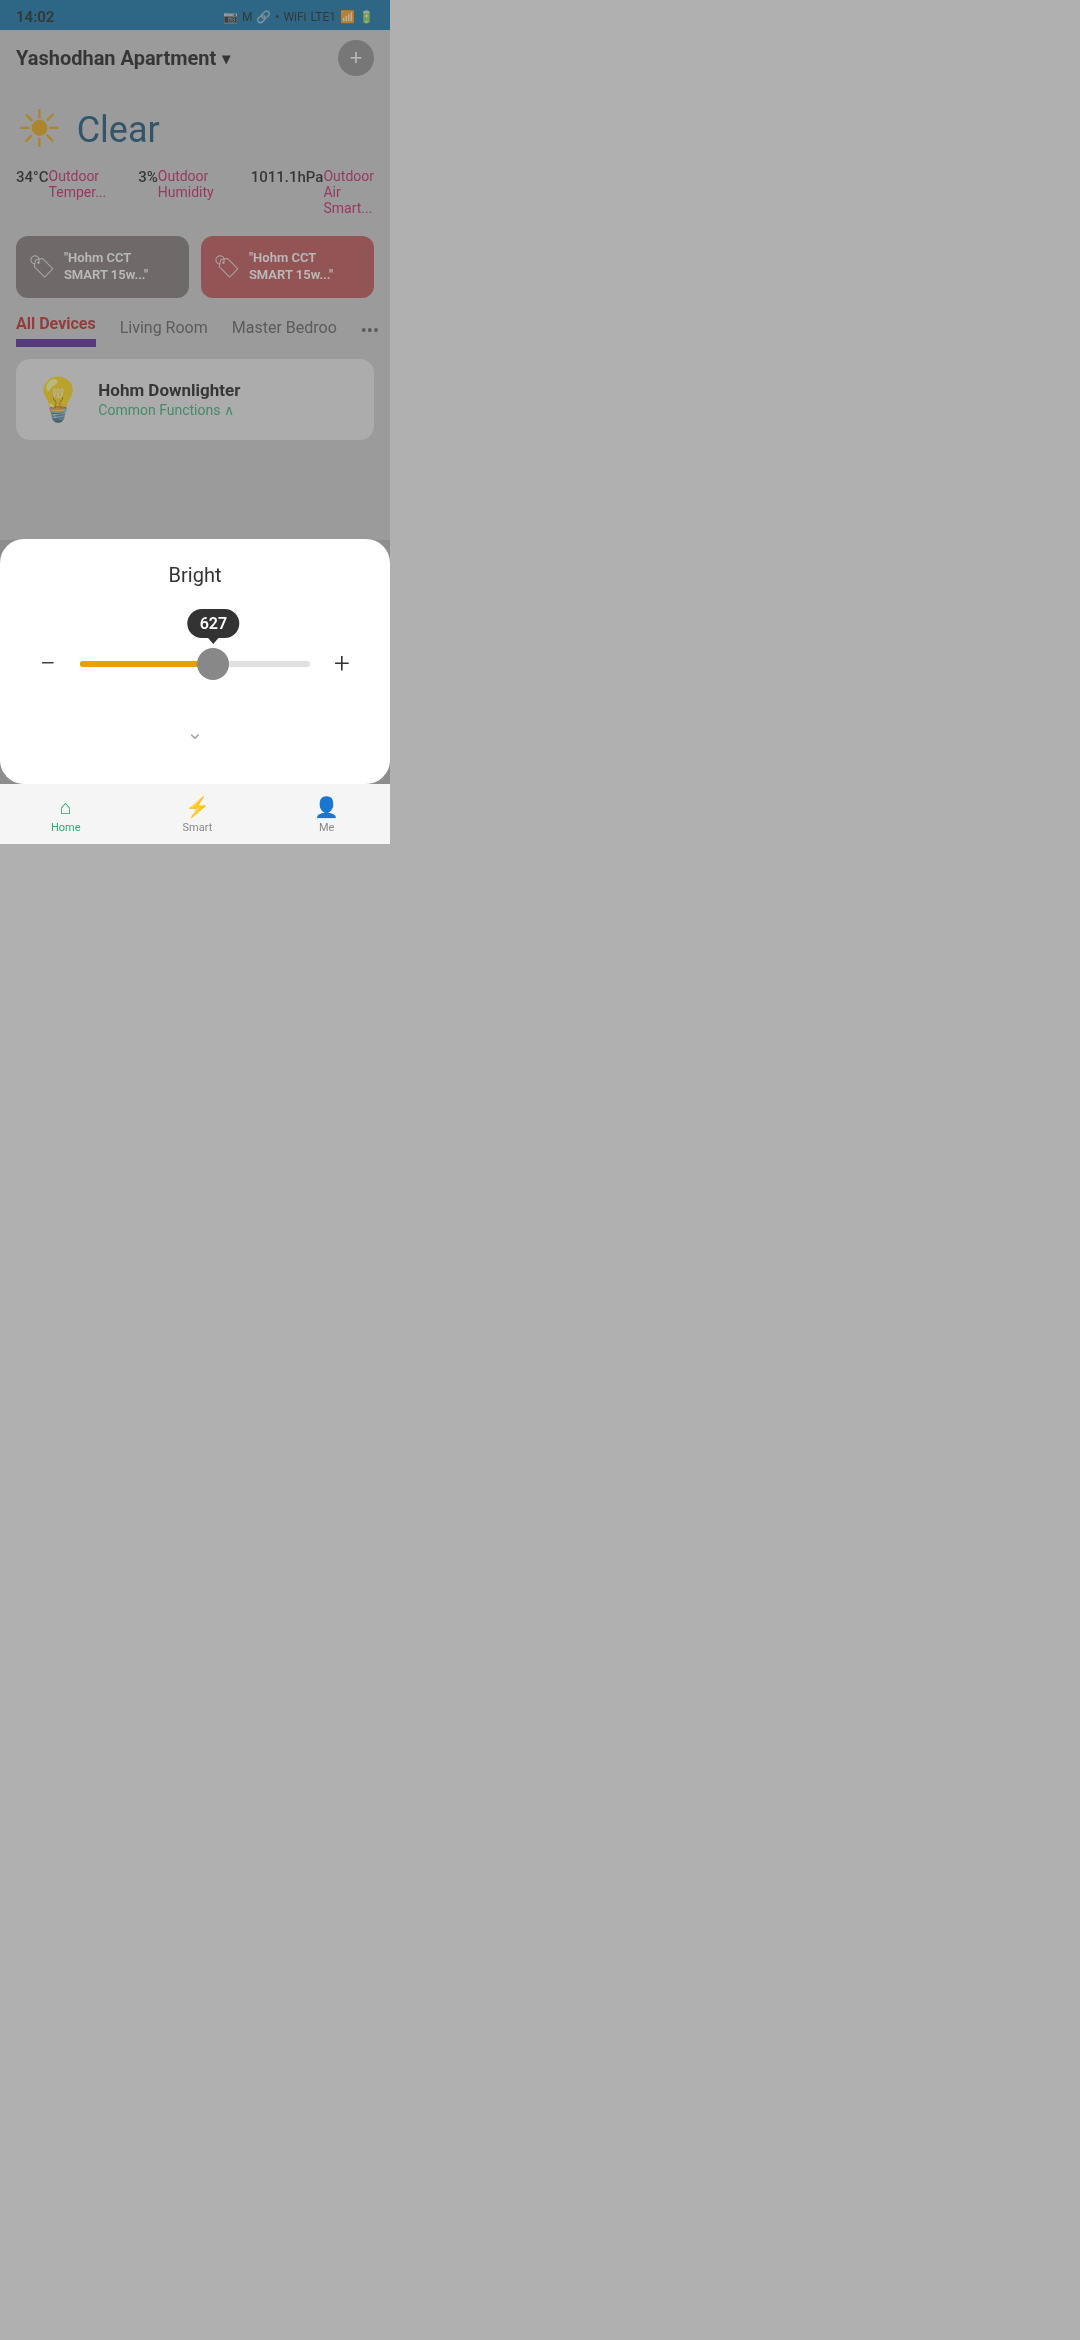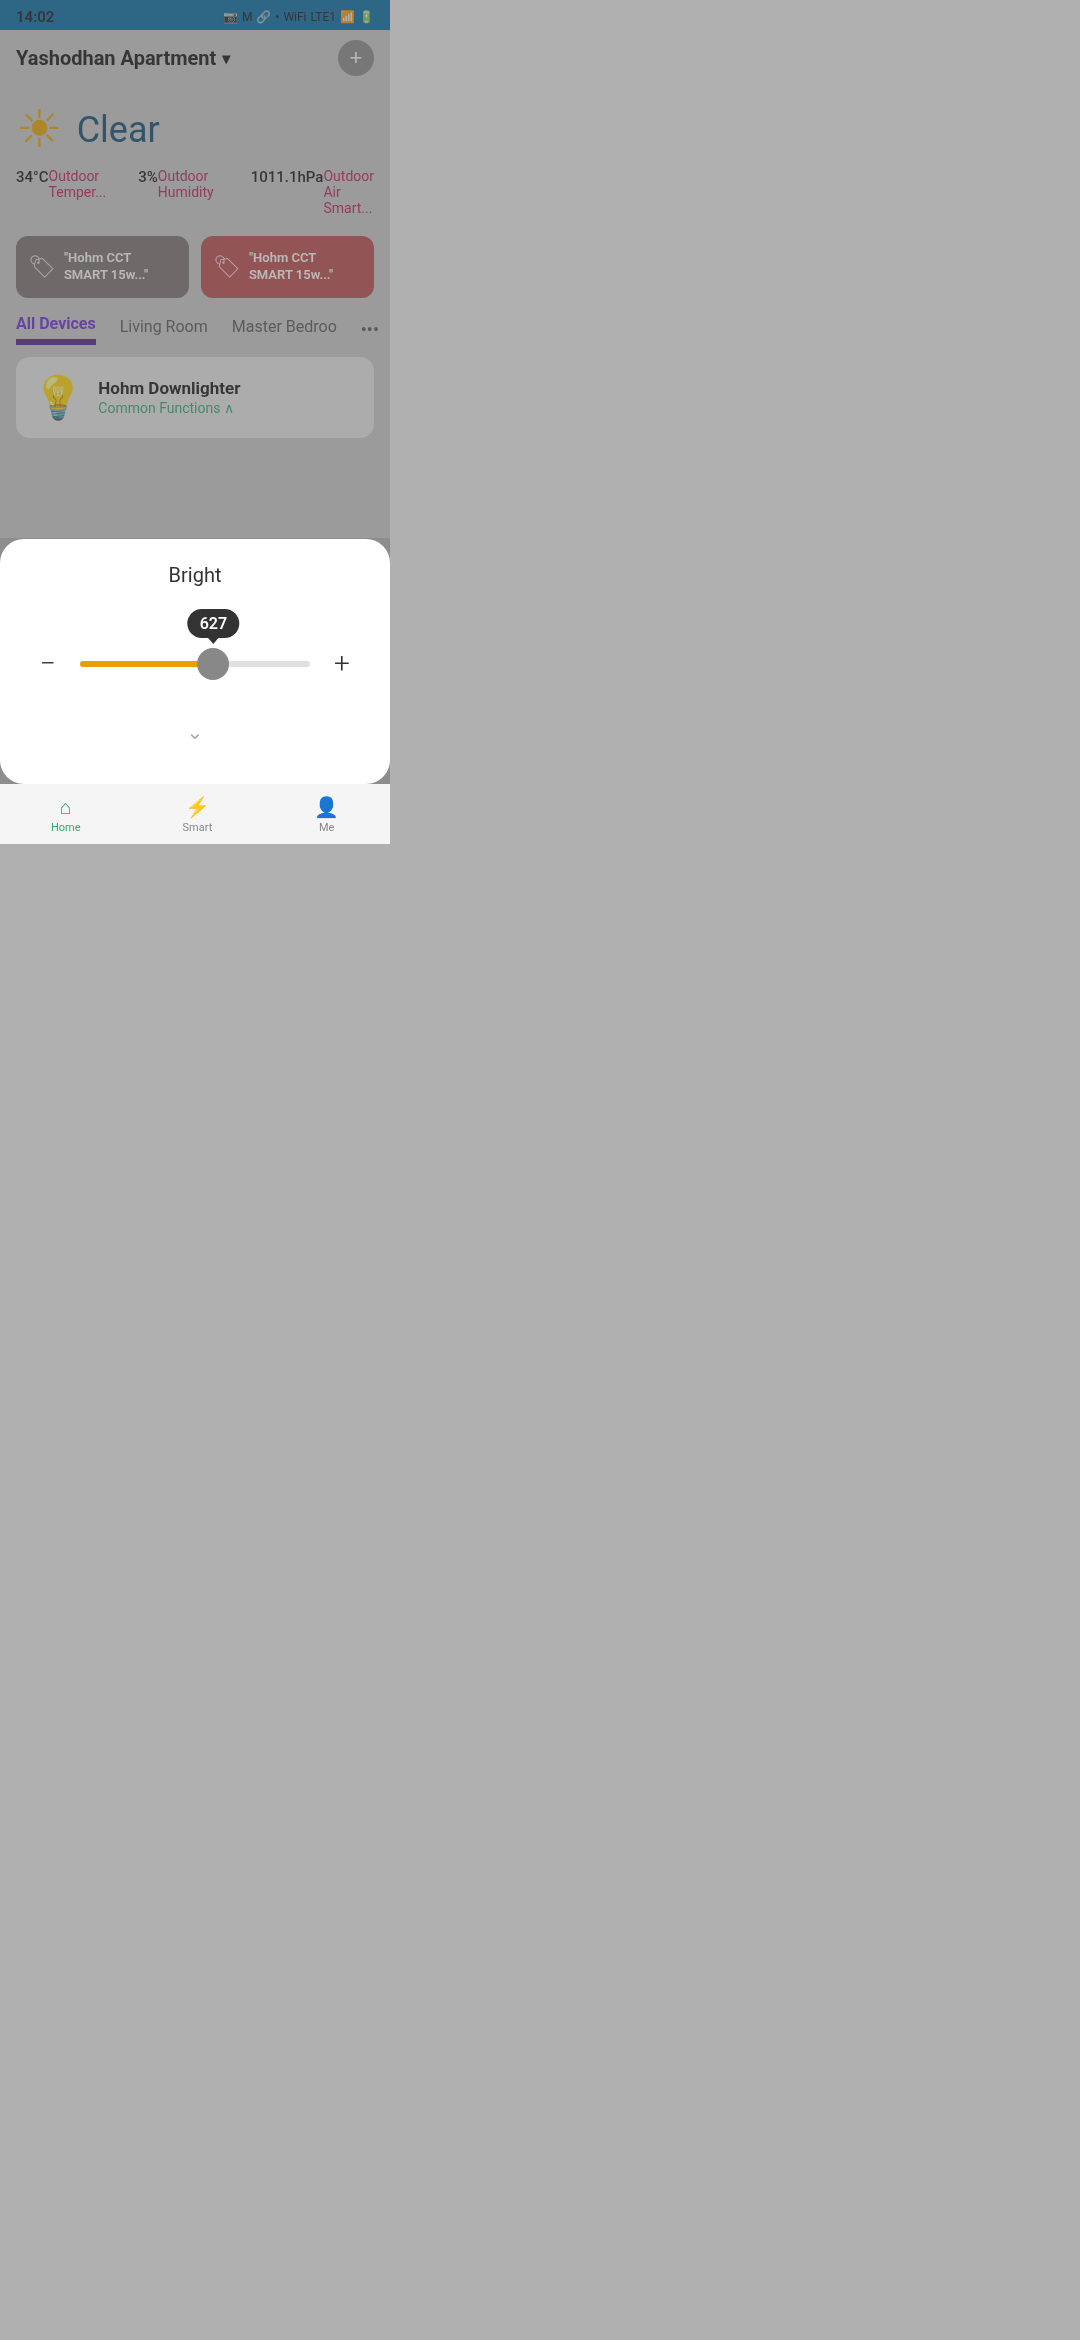--- a/index.html
+++ b/index.html
@@ -146,22 +146,22 @@
     }
     .tab {
       font-size: 16px;
       padding-bottom: 6px;
       color: #555;
       cursor: pointer;
       white-space: nowrap;
     }
     .tab.active {
       font-weight: 700;
-      color: #6d28d9;
-      border-bottom: 6px solid #4c1d95;
+      color: #b91c1c;
+      border-bottom: 8px solid #4c1d95;
       text-align: right;
     }
     .tab-more {
       font-size: 18px;
       color: #555;
       margin-left: auto;
       cursor: pointer;
     }
 
     

